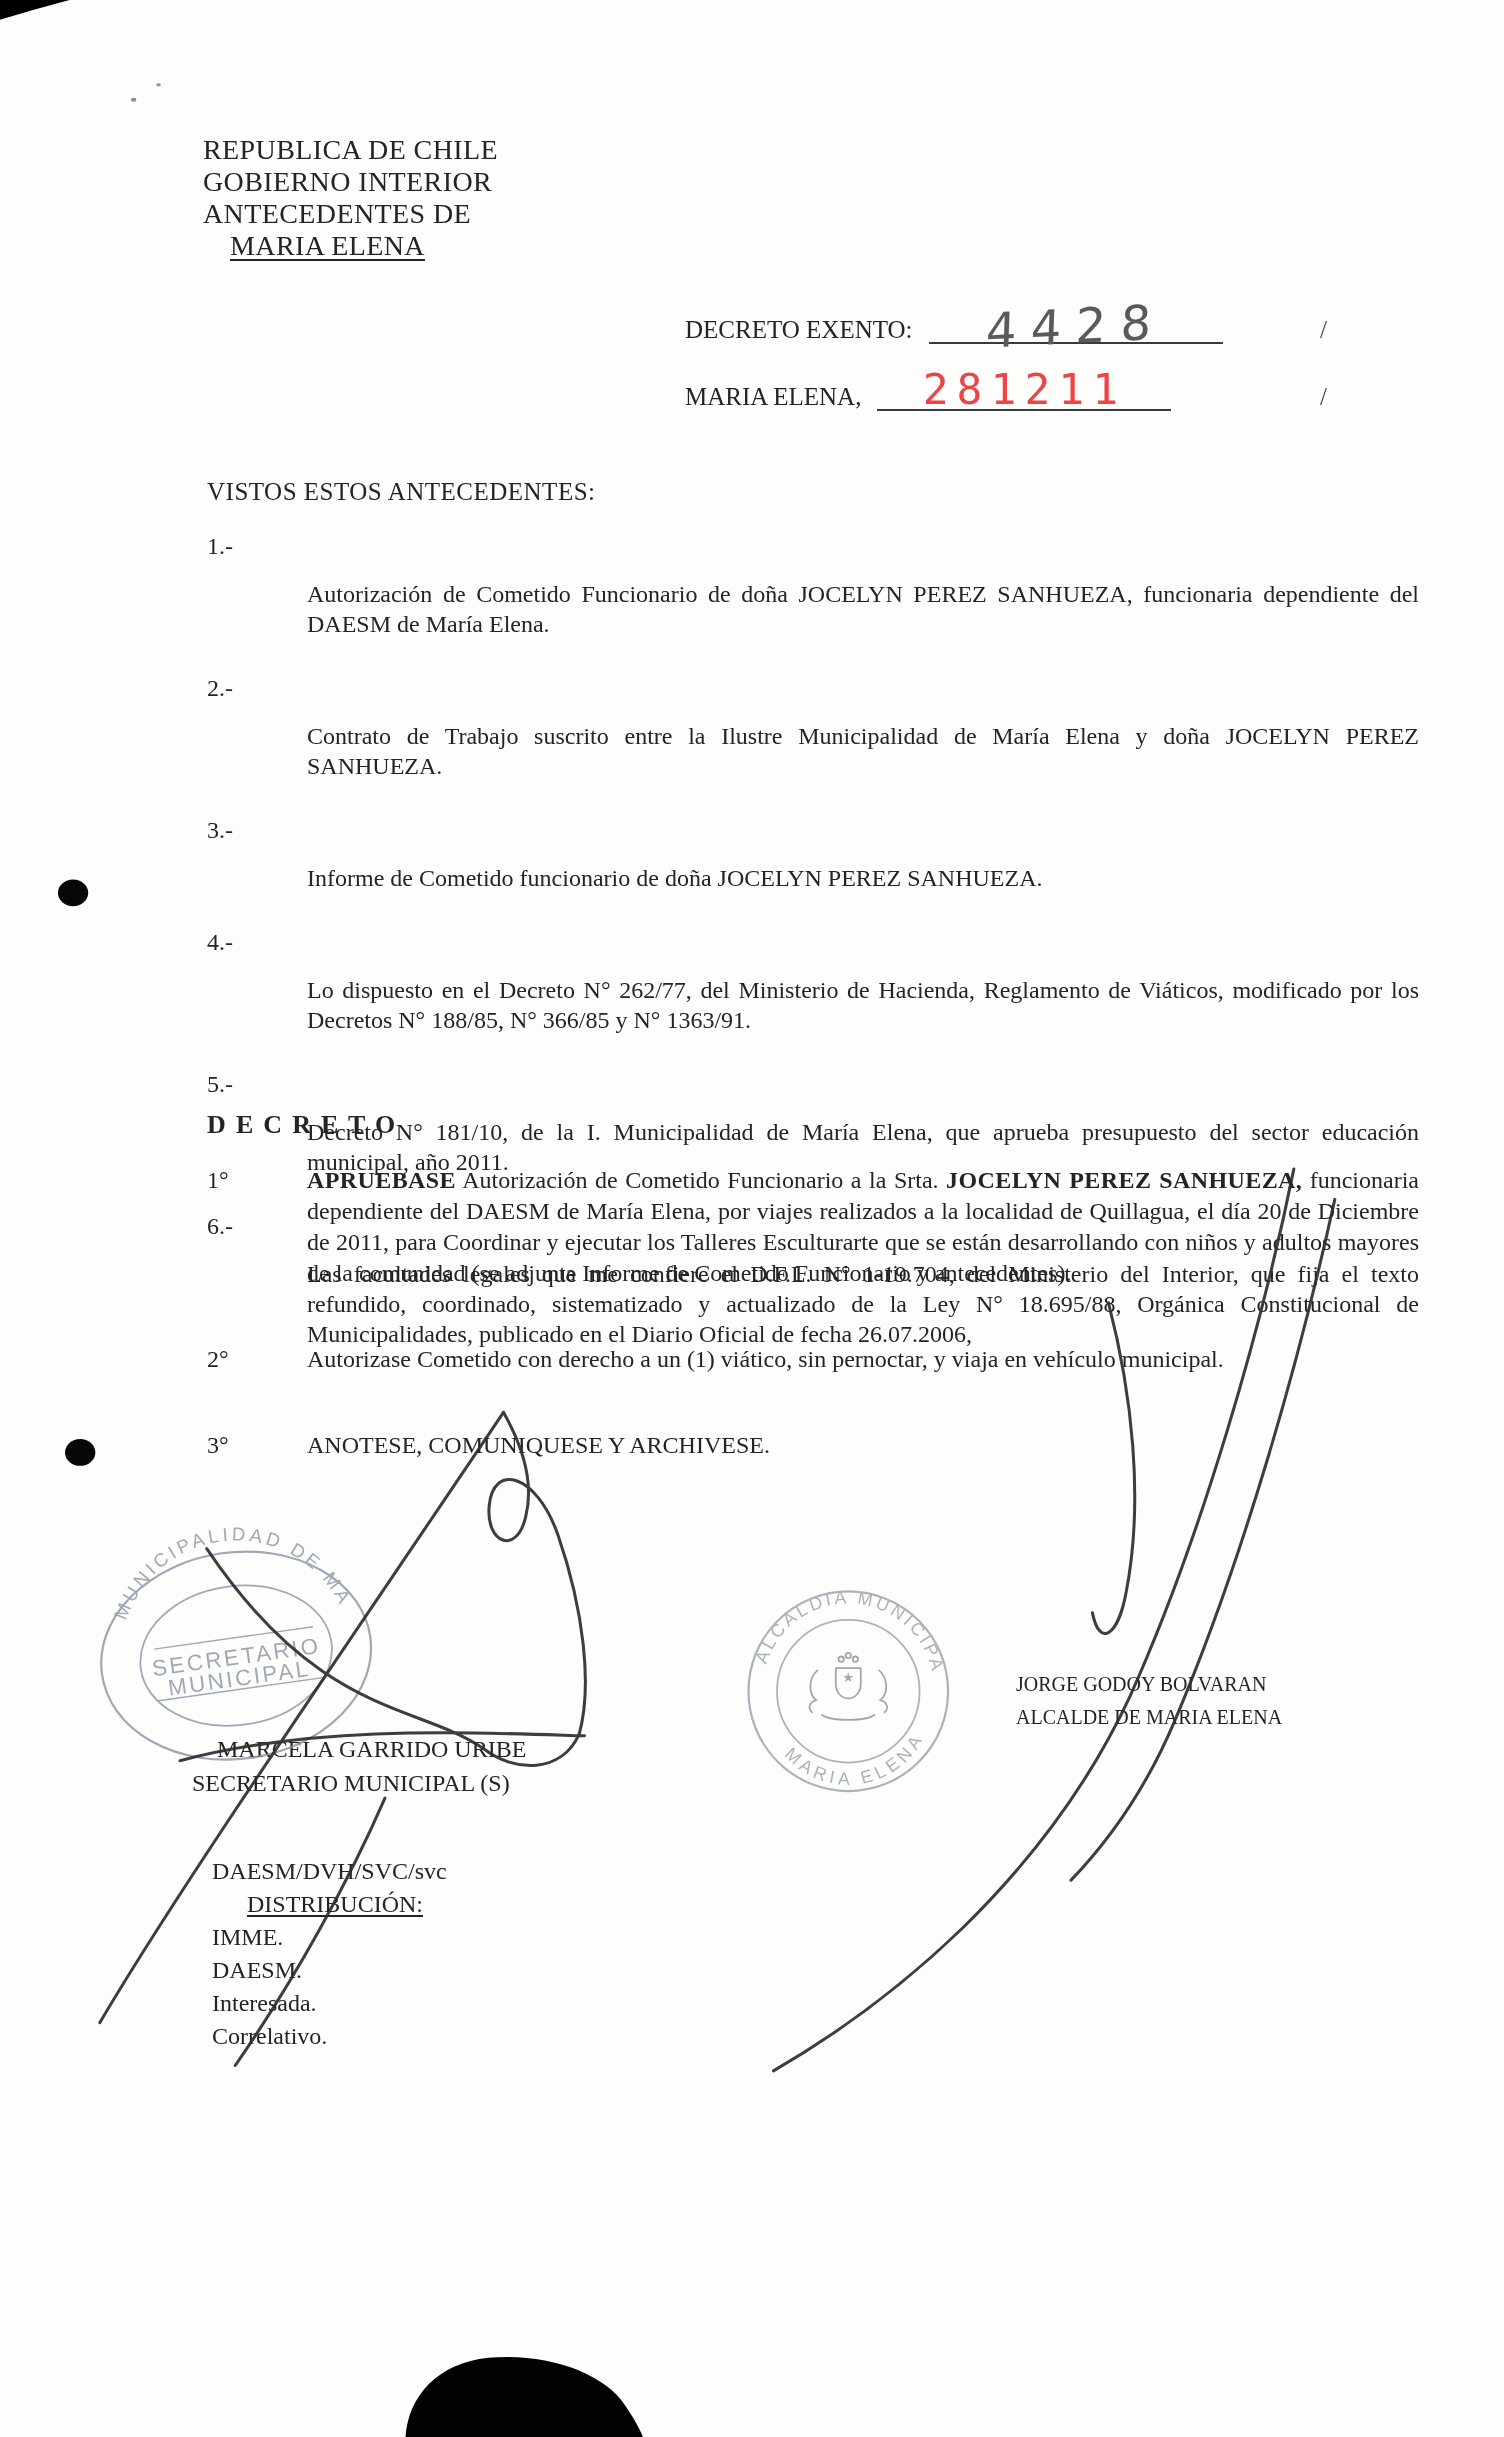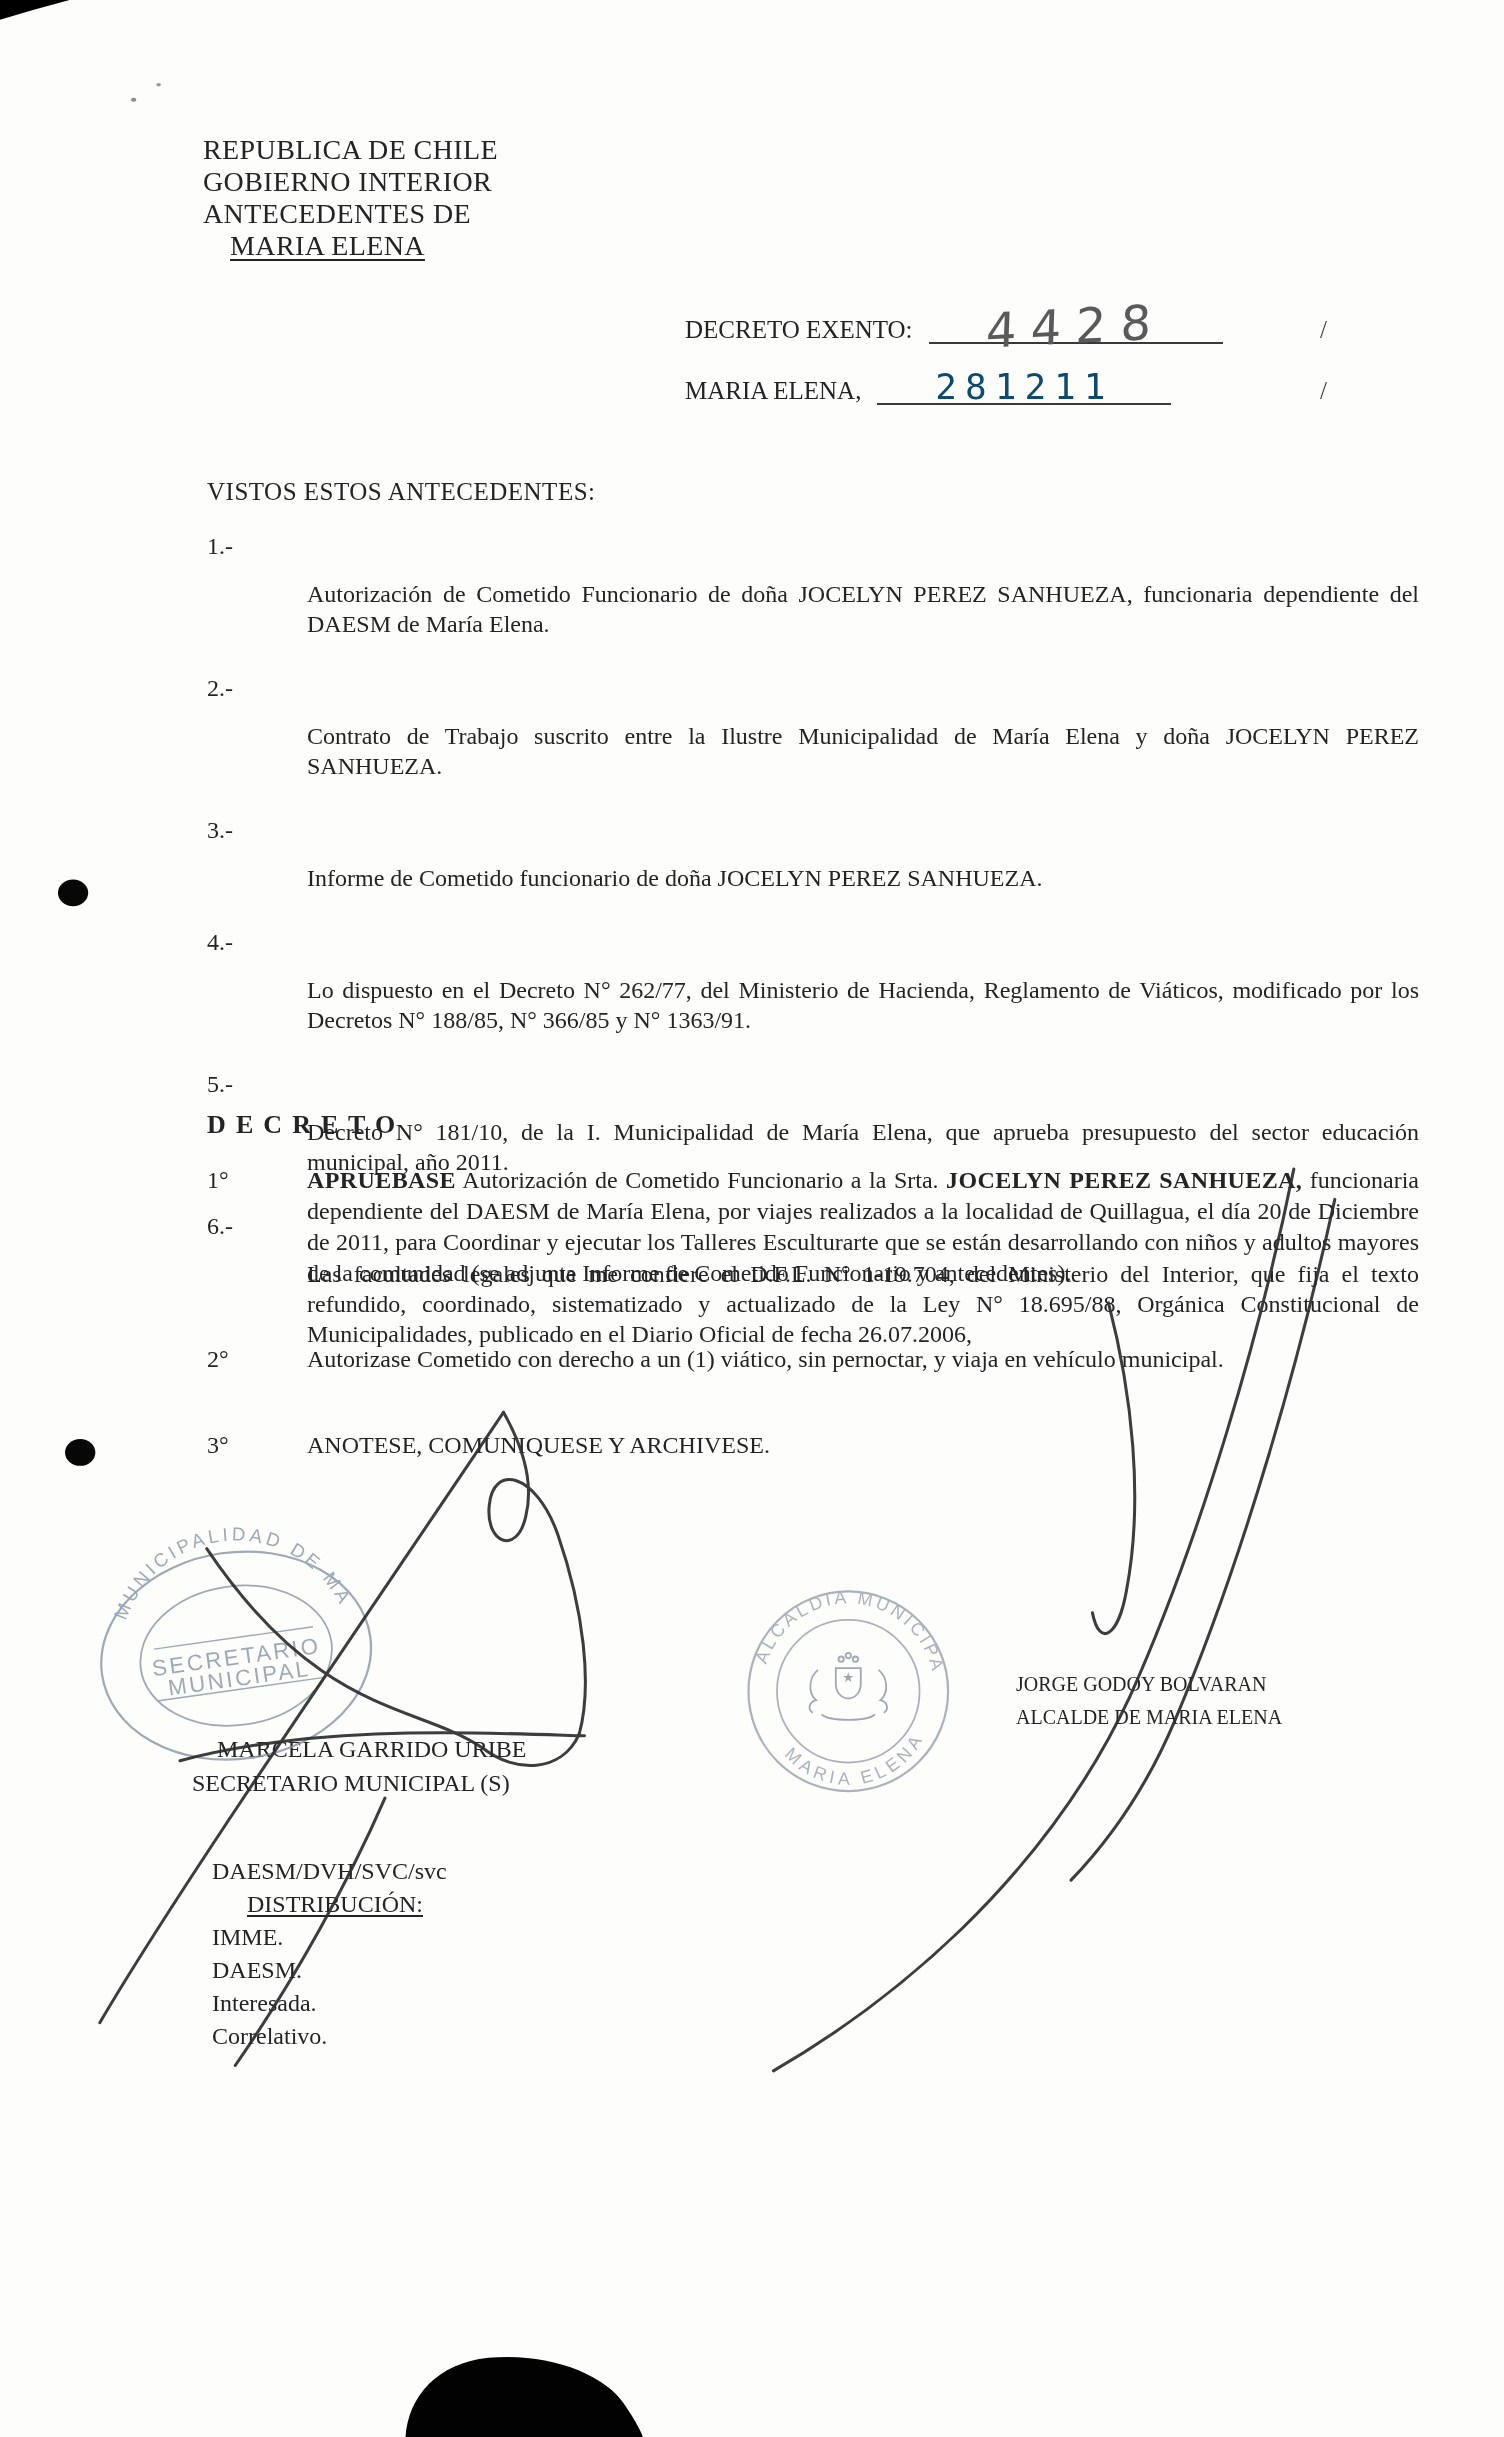--- a/index.html
+++ b/index.html
@@ -22,22 +22,22 @@
   .fill-line{
     display:inline-flex;justify-content:center;align-items:flex-end;
     width:294px;margin-left:16px;border-bottom:2.7px solid #3a3a3a;min-height:37px;
   }
   .handwritten{
     font-family:"DejaVu Sans", sans-serif;font-size:48px;line-height:0.9;
     color:#5a5a5a;letter-spacing:14.3px;display:inline-block;
     transform:rotate(-3deg) skewX(-5deg);position:relative;top:6.2px;
   }
   .datestamp{
-    font-family:"DejaVu Sans Mono", monospace;font-size:36px;line-height:1;
-    color:#0c4a6e;letter-spacing:8px;position:relative;top:2.7px;
+    font-family:"DejaVu Sans Mono", monospace;font-size:43px;line-height:1;
+    color:#ef4444;letter-spacing:8px;position:relative;top:2.7px;
   }
   .slash{margin-left:auto;font-size:25px;color:#444;}
 
   
   .vistos-title{left:207px;top:478px;font-size:25px;letter-spacing:0.5px;}
   .items{left:207px;top:531px;width:1212px;font-size:24px;line-height:30px;}
   .item{display:flex;margin-bottom:34px;}
   .item-num{width:100px;flex:none;}
   .item-txt{flex:1;text-align:justify;margin-top:48px;}
 

